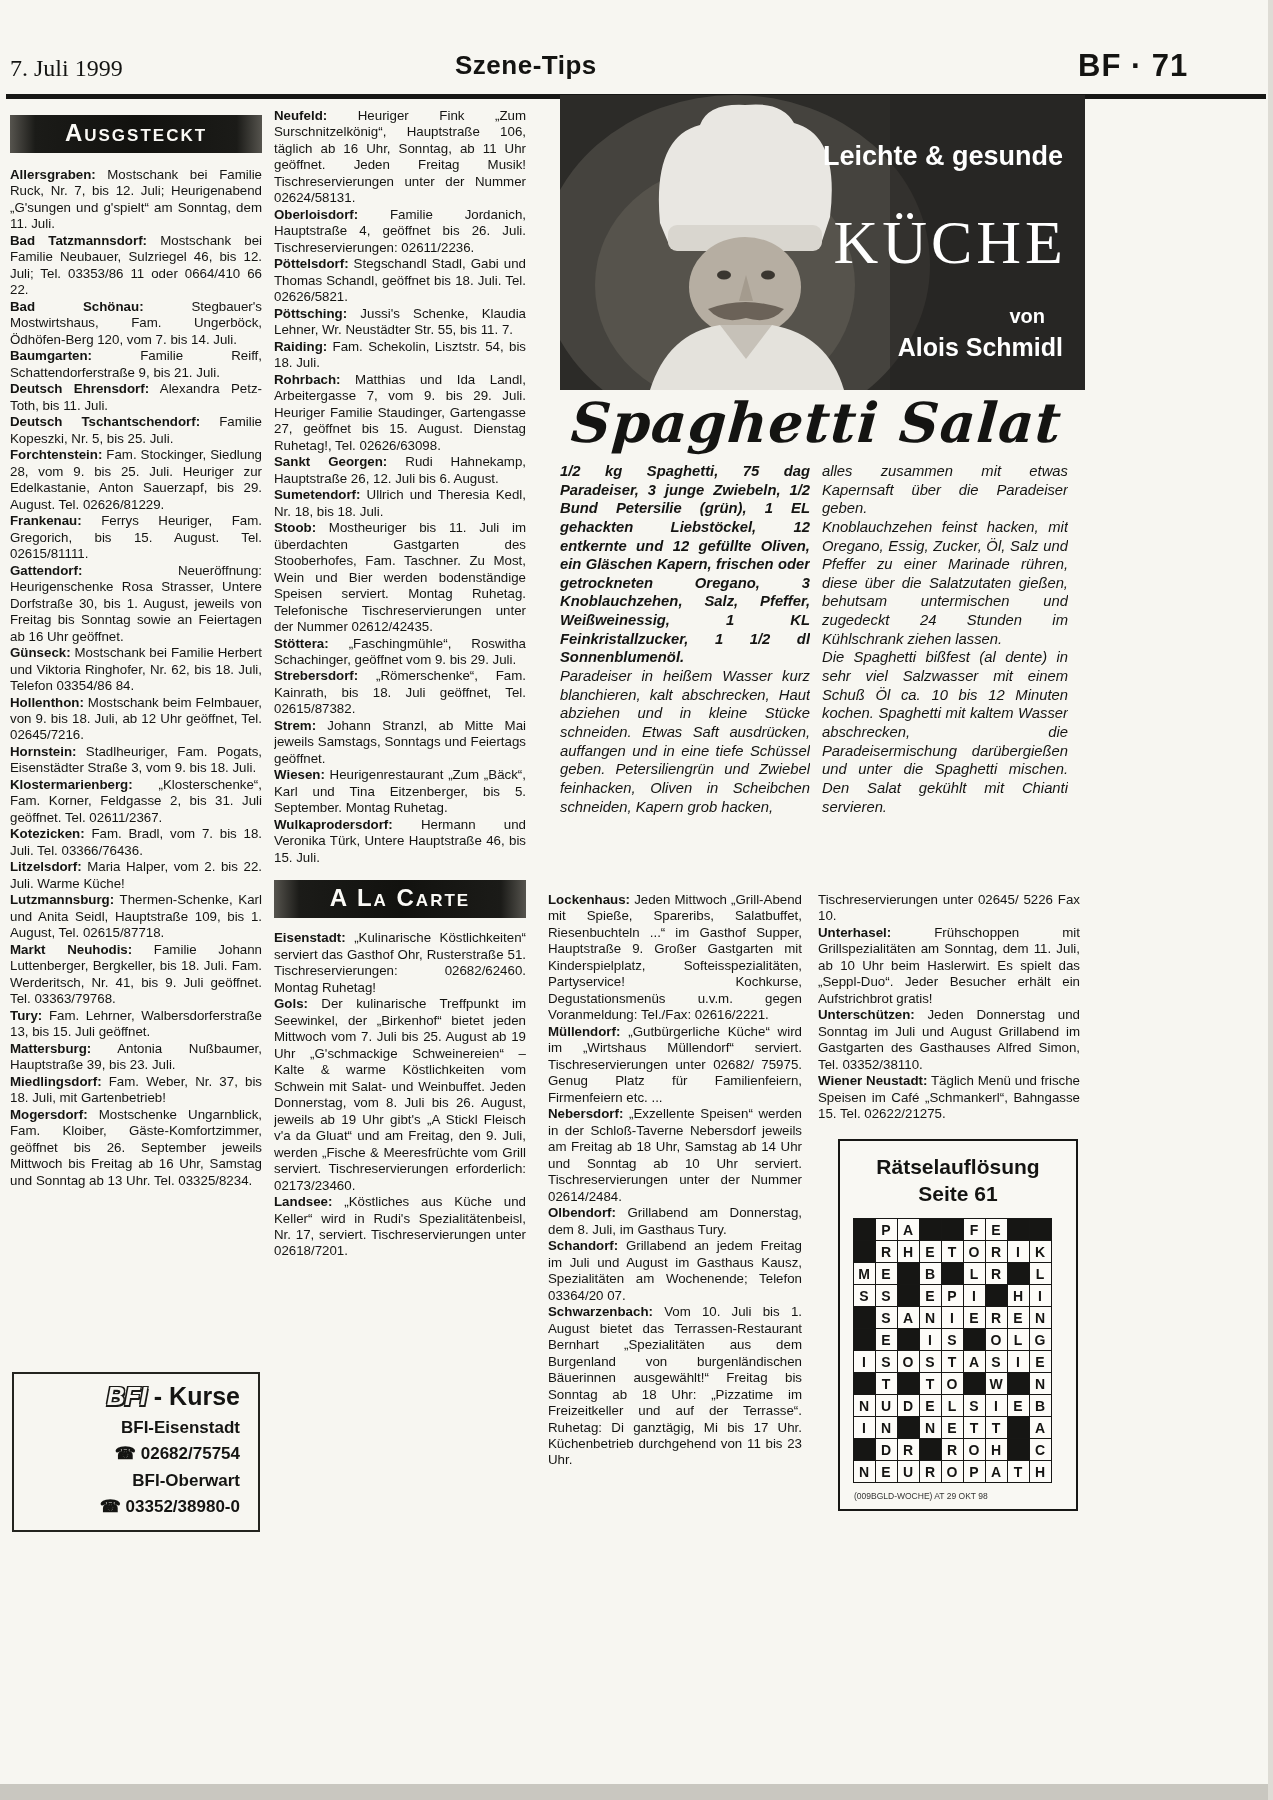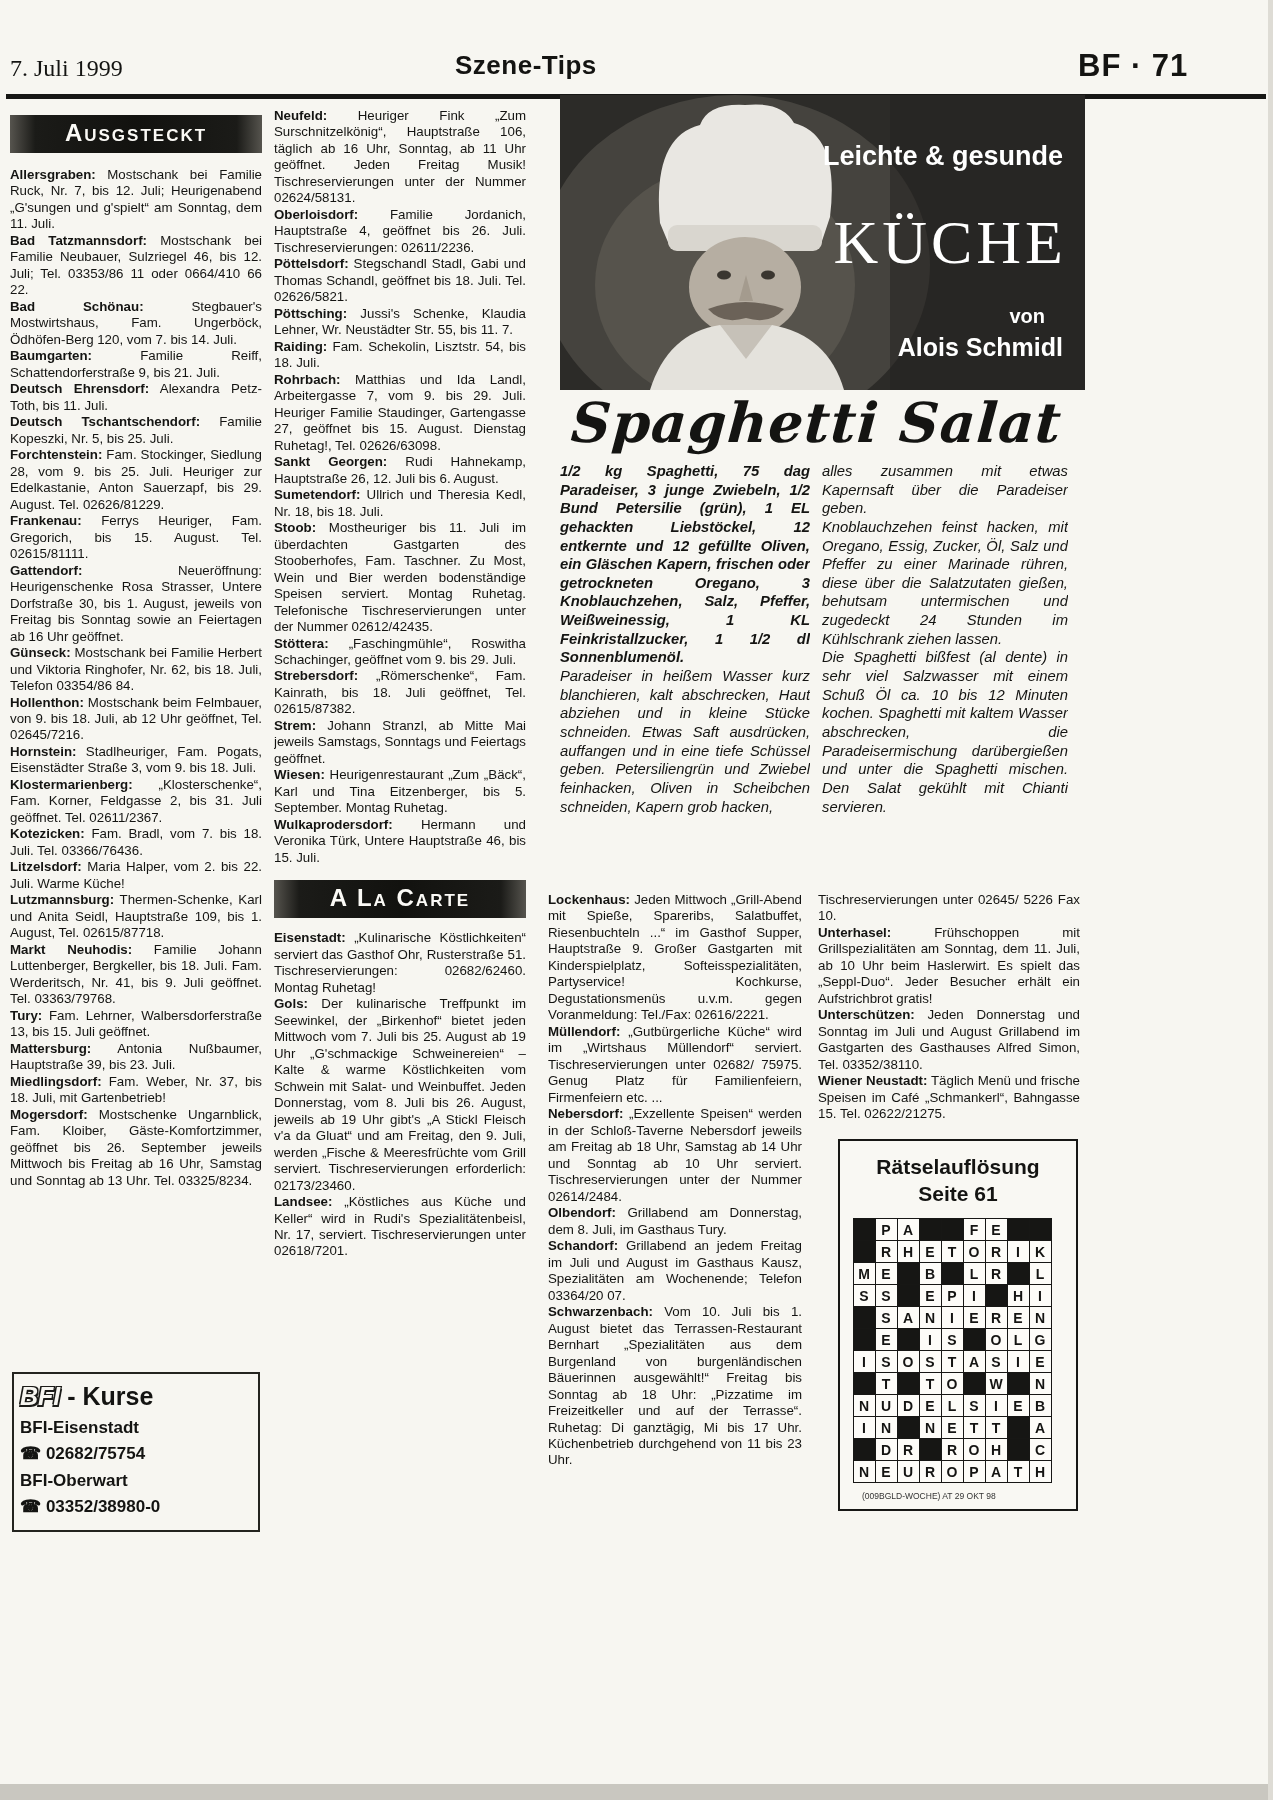--- a/index.html
+++ b/index.html
@@ -30,21 +30,21 @@
   .entry b { font-weight:bold; }
 
   #ausg-bar   { position:absolute; left:10px;  top:115px; width:252px; }
   #col1       { position:absolute; left:10px;  top:167px; width:252px; height:1198px; overflow:hidden; }
   #col2       { position:absolute; left:274px; top:108px; width:252px; height:1640px; overflow:hidden; }
   #alacarte-bar { margin:14px 0 12px; }
 
   
   #bfi-box {
     position:absolute; left:12px; top:1372px; width:248px;
-    border:2px solid #24241f; padding:8px 6px 10px; text-align:left; background:#f7f6f1;
+    border:2px solid #24241f; padding:8px 18px 10px; text-align:right; background:#f7f6f1;
   }
   .bfi-title { font-size:25px; font-weight:bold; margin-bottom:4px; }
   .bfi-logo  {
     font-style:italic; color:#f7f6f1;
     text-shadow:-1.5px -1.5px 0 #1b1b18, 1.5px -1.5px 0 #1b1b18, -1.5px 1.5px 0 #1b1b18, 1.5px 1.5px 0 #1b1b18;
   }
   .bfi-line  { font-size:17px; font-weight:bold; line-height:1.55; }
 
   
   #photo { position:absolute; left:560px; top:95px; width:525px; height:295px; background:#2c2b28; }
@@ -64,21 +64,21 @@
   .rbold { font-weight:bold; }
   #recipeA { position:absolute; left:560px; top:462px; width:250px; height:424px; overflow:hidden; }
   #recipeB { position:absolute; left:822px; top:462px; width:246px; height:424px; overflow:hidden; }
 
   #colC { position:absolute; left:548px; top:892px; width:254px; height:708px; overflow:hidden; }
   #colD { position:absolute; left:818px; top:892px; width:262px; }
 
   
   #raetsel-box {
     margin:16px 0 0 20px; width:240px; border:2px solid #171715;
-    padding:12px 8px 8px; background:#f9f8f3;
+    padding:12px 0 8px; background:#f9f8f3;
   }
   .rz-title { text-align:center; font-size:21px; font-weight:bold; line-height:1.3; }
   #xw-grid  { margin:12px auto 0; width:209px; }
   .xw-row   { display:flex; }
   .xw-cell  {
     width:23px; height:23px; border:1px solid #171715; margin:-1px 0 0 -1px;
     display:flex; align-items:center; justify-content:center;
     font-size:14px; font-weight:bold; background:#fdfcf8;
   }
   .xw-cell.black { background:#161614; }

